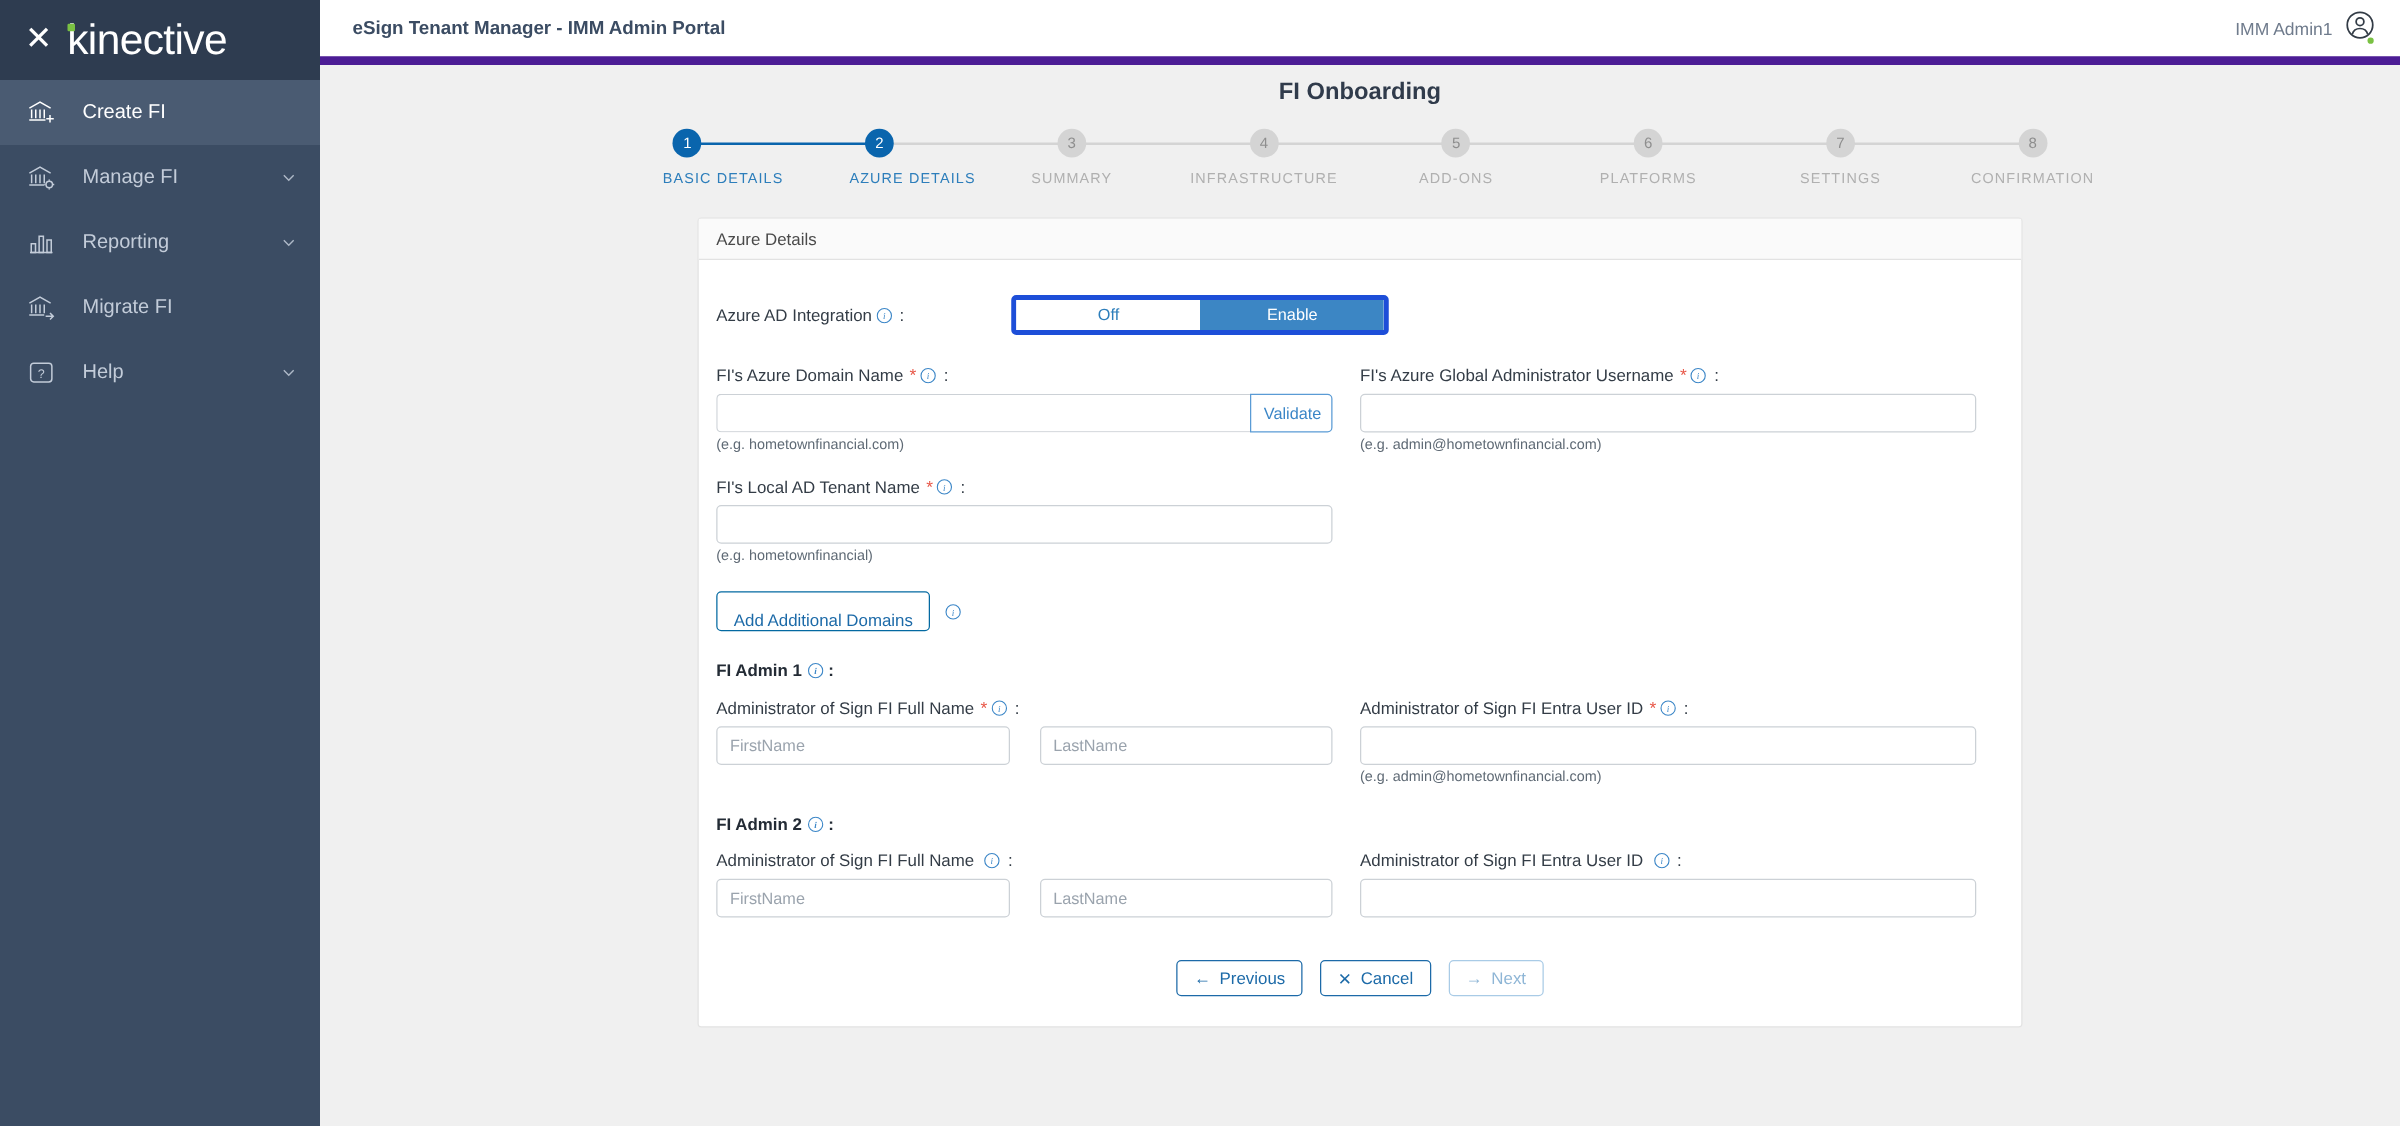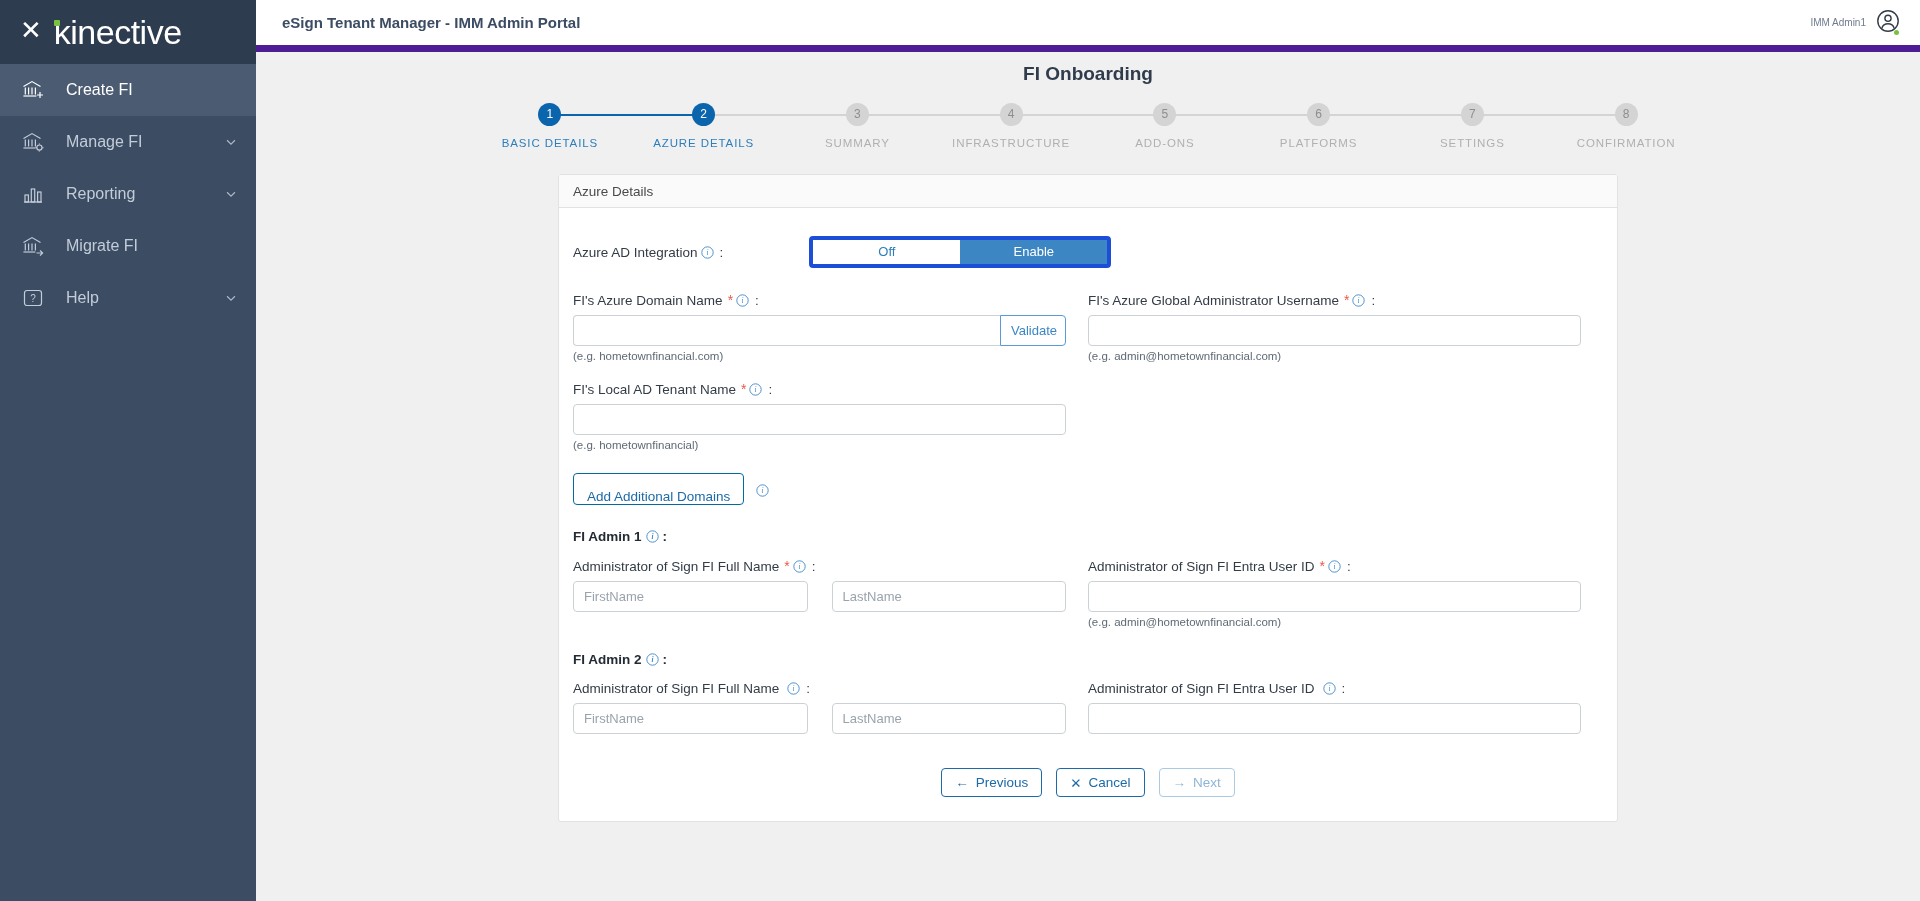--- a/index.html
+++ b/index.html
@@ -59,21 +59,21 @@
     border-bottom: 7px solid #4c1d95;
   }
   #topbar-title {
     margin-left: 26px;
     font-size: 15px; font-weight: bold; color: #3b4c63;
   }
   #topbar-user {
     margin-left: auto; margin-right: 20px;
     display: flex; align-items: center; gap: 10px;
   }
-  #topbar-username { font-size: 10px; color: #6f7b8c; }
+  #topbar-username { font-size: 14px; color: #6f7b8c; }
   
   #main {
     position: absolute; left: 256px; top: 52px;
     width: 1664px; height: 898px;
     background: #f0f0f0;
     overflow: hidden;
   }
   #page-title {
     text-align: center; font-size: 19px; font-weight: bold;
     color: #303b4b; padding-top: 11px;
@@ -98,21 +98,21 @@
     background: #d4d4d4; color: #8e8e8e;
     font-size: 12px; line-height: 23px;
     margin: 0 auto; font-weight: 500;
   }
   .step.active .bubble, .step.done .bubble { background: #0a65ad; color: #ffffff; }
   .step .slabel {
     margin-top: 11px;
     font-size: 11.5px; letter-spacing: 0.9px;
     color: #b0b0b0; white-space: nowrap;
   }
-  .step.active .slabel, .step.done .slabel { color: #2d7ebb; }
+  .step.active .slabel, .step.done .slabel { color: #2d7ebb; text-align: right; }
   
   #card {
     width: 1060px; margin: 25px auto 0;
     background: #ffffff; border: 1px solid #e2e2e2;
     border-radius: 3px;
   }
   #card-header {
     height: 33px; background: #fafafa;
     border-bottom: 1px solid #e2e2e2;
     display: flex; align-items: center;

